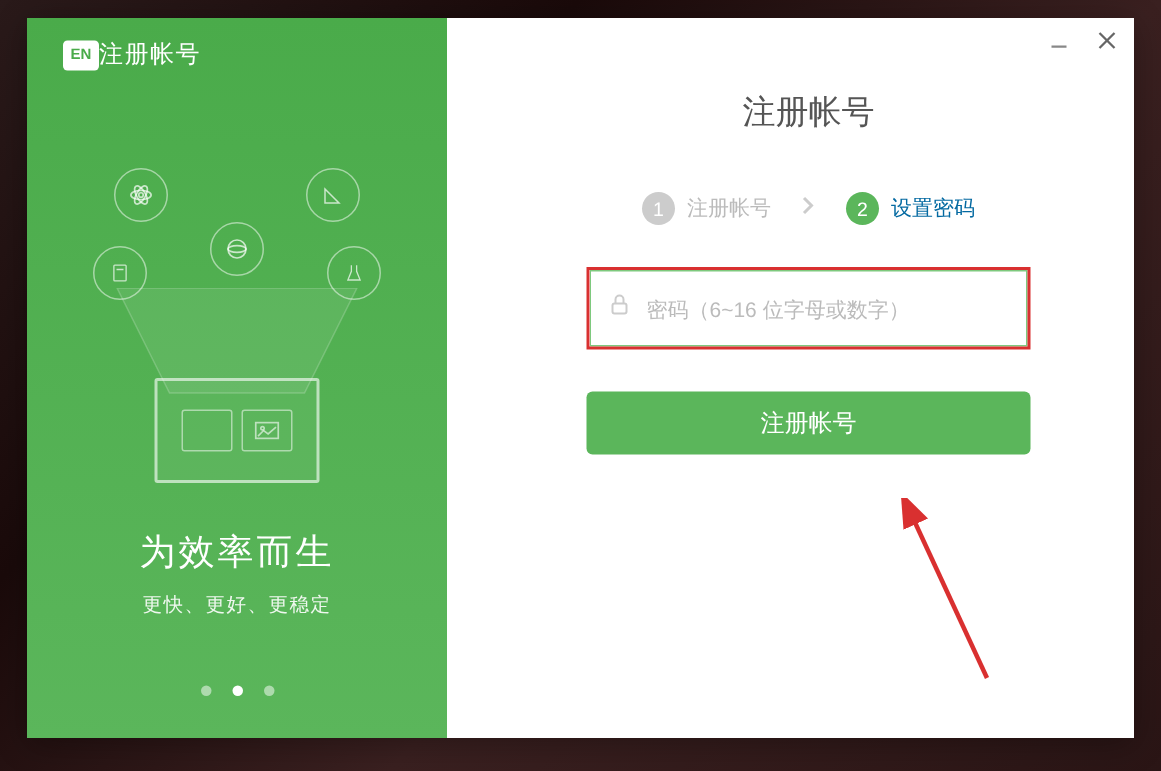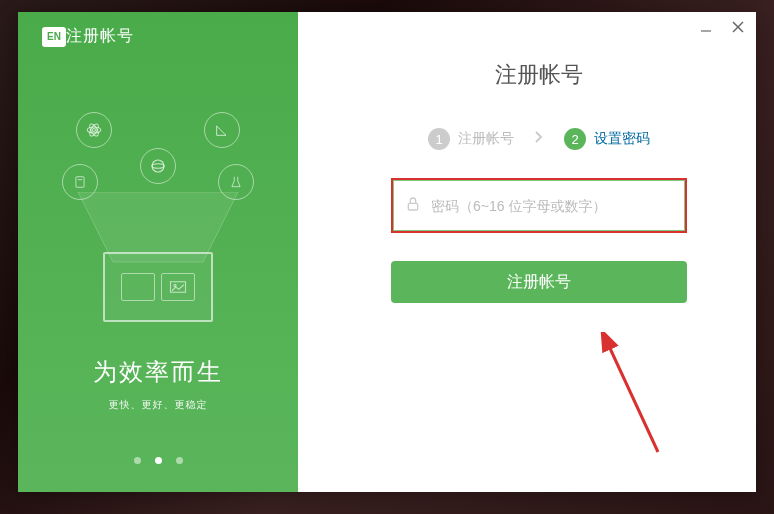--- a/index.html
+++ b/index.html
@@ -109,21 +109,21 @@
       left: 0;
       right: 0;
       text-align: center;
     }
     .tagline-main {
       font-size: 24px;
       letter-spacing: 2px;
       margin-bottom: 10px;
     }
     .tagline-sub {
-      font-size: 10px;
+      font-size: 13px;
       opacity: 0.9;
       letter-spacing: 1px;
     }
     .dots {
       position: absolute;
       bottom: 28px;
       left: 0;
       right: 0;
       display: flex;
       justify-content: center;

